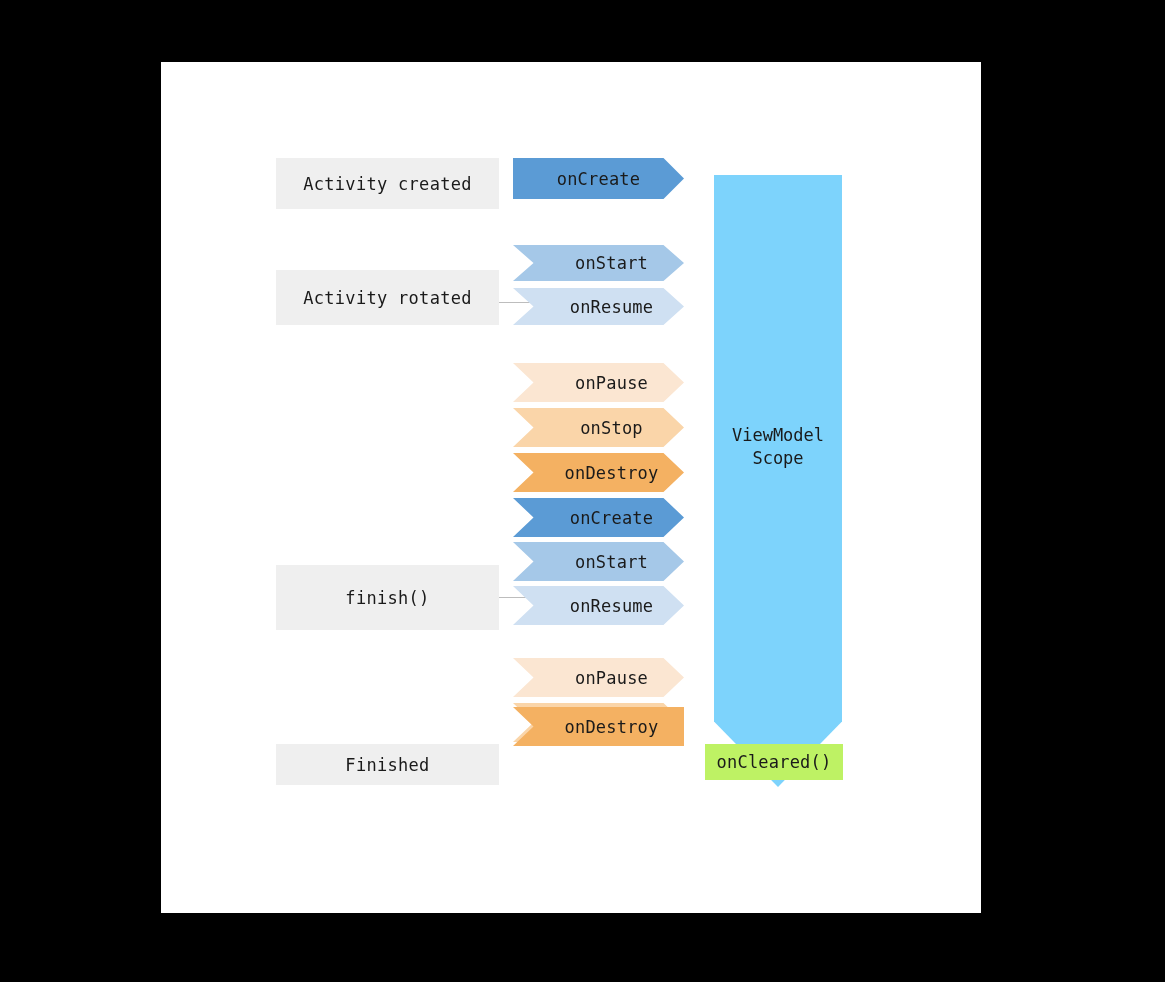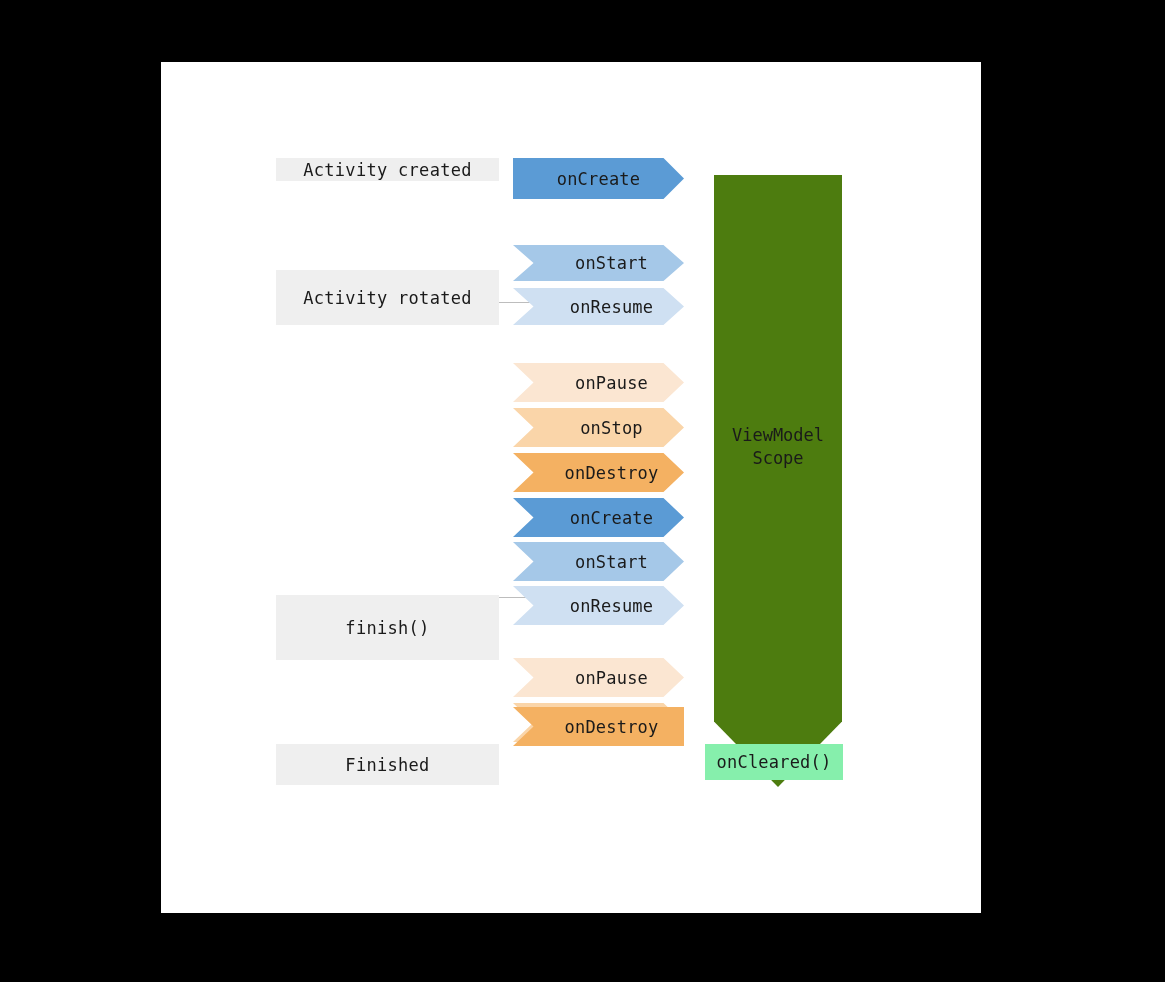--- a/index.html
+++ b/index.html
@@ -63,60 +63,60 @@
     clip-path: polygon(0% 0%, 88% 0%, 100% 50%, 88% 100%, 0% 100%);
     padding-left: 0;
   }
   
   .chev.left-only {
     clip-path: polygon(0% 0%, 100% 0%, 100% 100%, 0% 100%, 12% 50%);
   }
 
   .vm-scope {
     position: absolute;
-    background: #4d7c0f;
+    background: #7dd3fc;
     color: #1a1a1a;
     font-size: 17px;
     line-height: 1.38;
     text-align: center;
     display: flex;
     align-items: center;
     justify-content: center;
     clip-path: polygon(0% 0%, 100% 0%, 100% 89.3%, 50% 100%, 0% 89.3%);
     box-sizing: border-box;
     padding-bottom: 68px;
   }
   .vm-scope span { display: block; }
 
   .cleared-box {
     position: absolute;
-    background: #86efac;
+    background: #bef264;
     display: flex;
     align-items: center;
     justify-content: center;
     color: #1a1a1a;
     font-size: 17px;
     letter-spacing: 0.2px;
     box-sizing: border-box;
   }
 </style>
 </head>
 <body>
 
 <div id="canvas">
 
-  <div class="state-box" style="left:115px; top:96px; width:223px; height:23px;">
+  <div class="state-box" style="left:115px; top:96px; width:223px; height:51px;">
     <span>Activity created</span>
   </div>
 
   <div class="state-box" style="left:115px; top:208px; width:223px; height:55px;">
     <span>Activity rotated</span>
   </div>
 
-  <div class="state-box" style="left:115px; top:533px; width:223px; height:65px;">
+  <div class="state-box" style="left:115px; top:503px; width:223px; height:65px;">
     <span>finish()</span>
   </div>
 
   <div class="state-box" style="left:115px; top:682px; width:223px; height:41px;text-align:center;">
     <span>Finished</span>
   </div>
 
   <div class="divider-line" style="left:338px; top:240px; width:136px;"></div>
   <div class="divider-line" style="left:338px; top:535px; width:136px;"></div>
 

